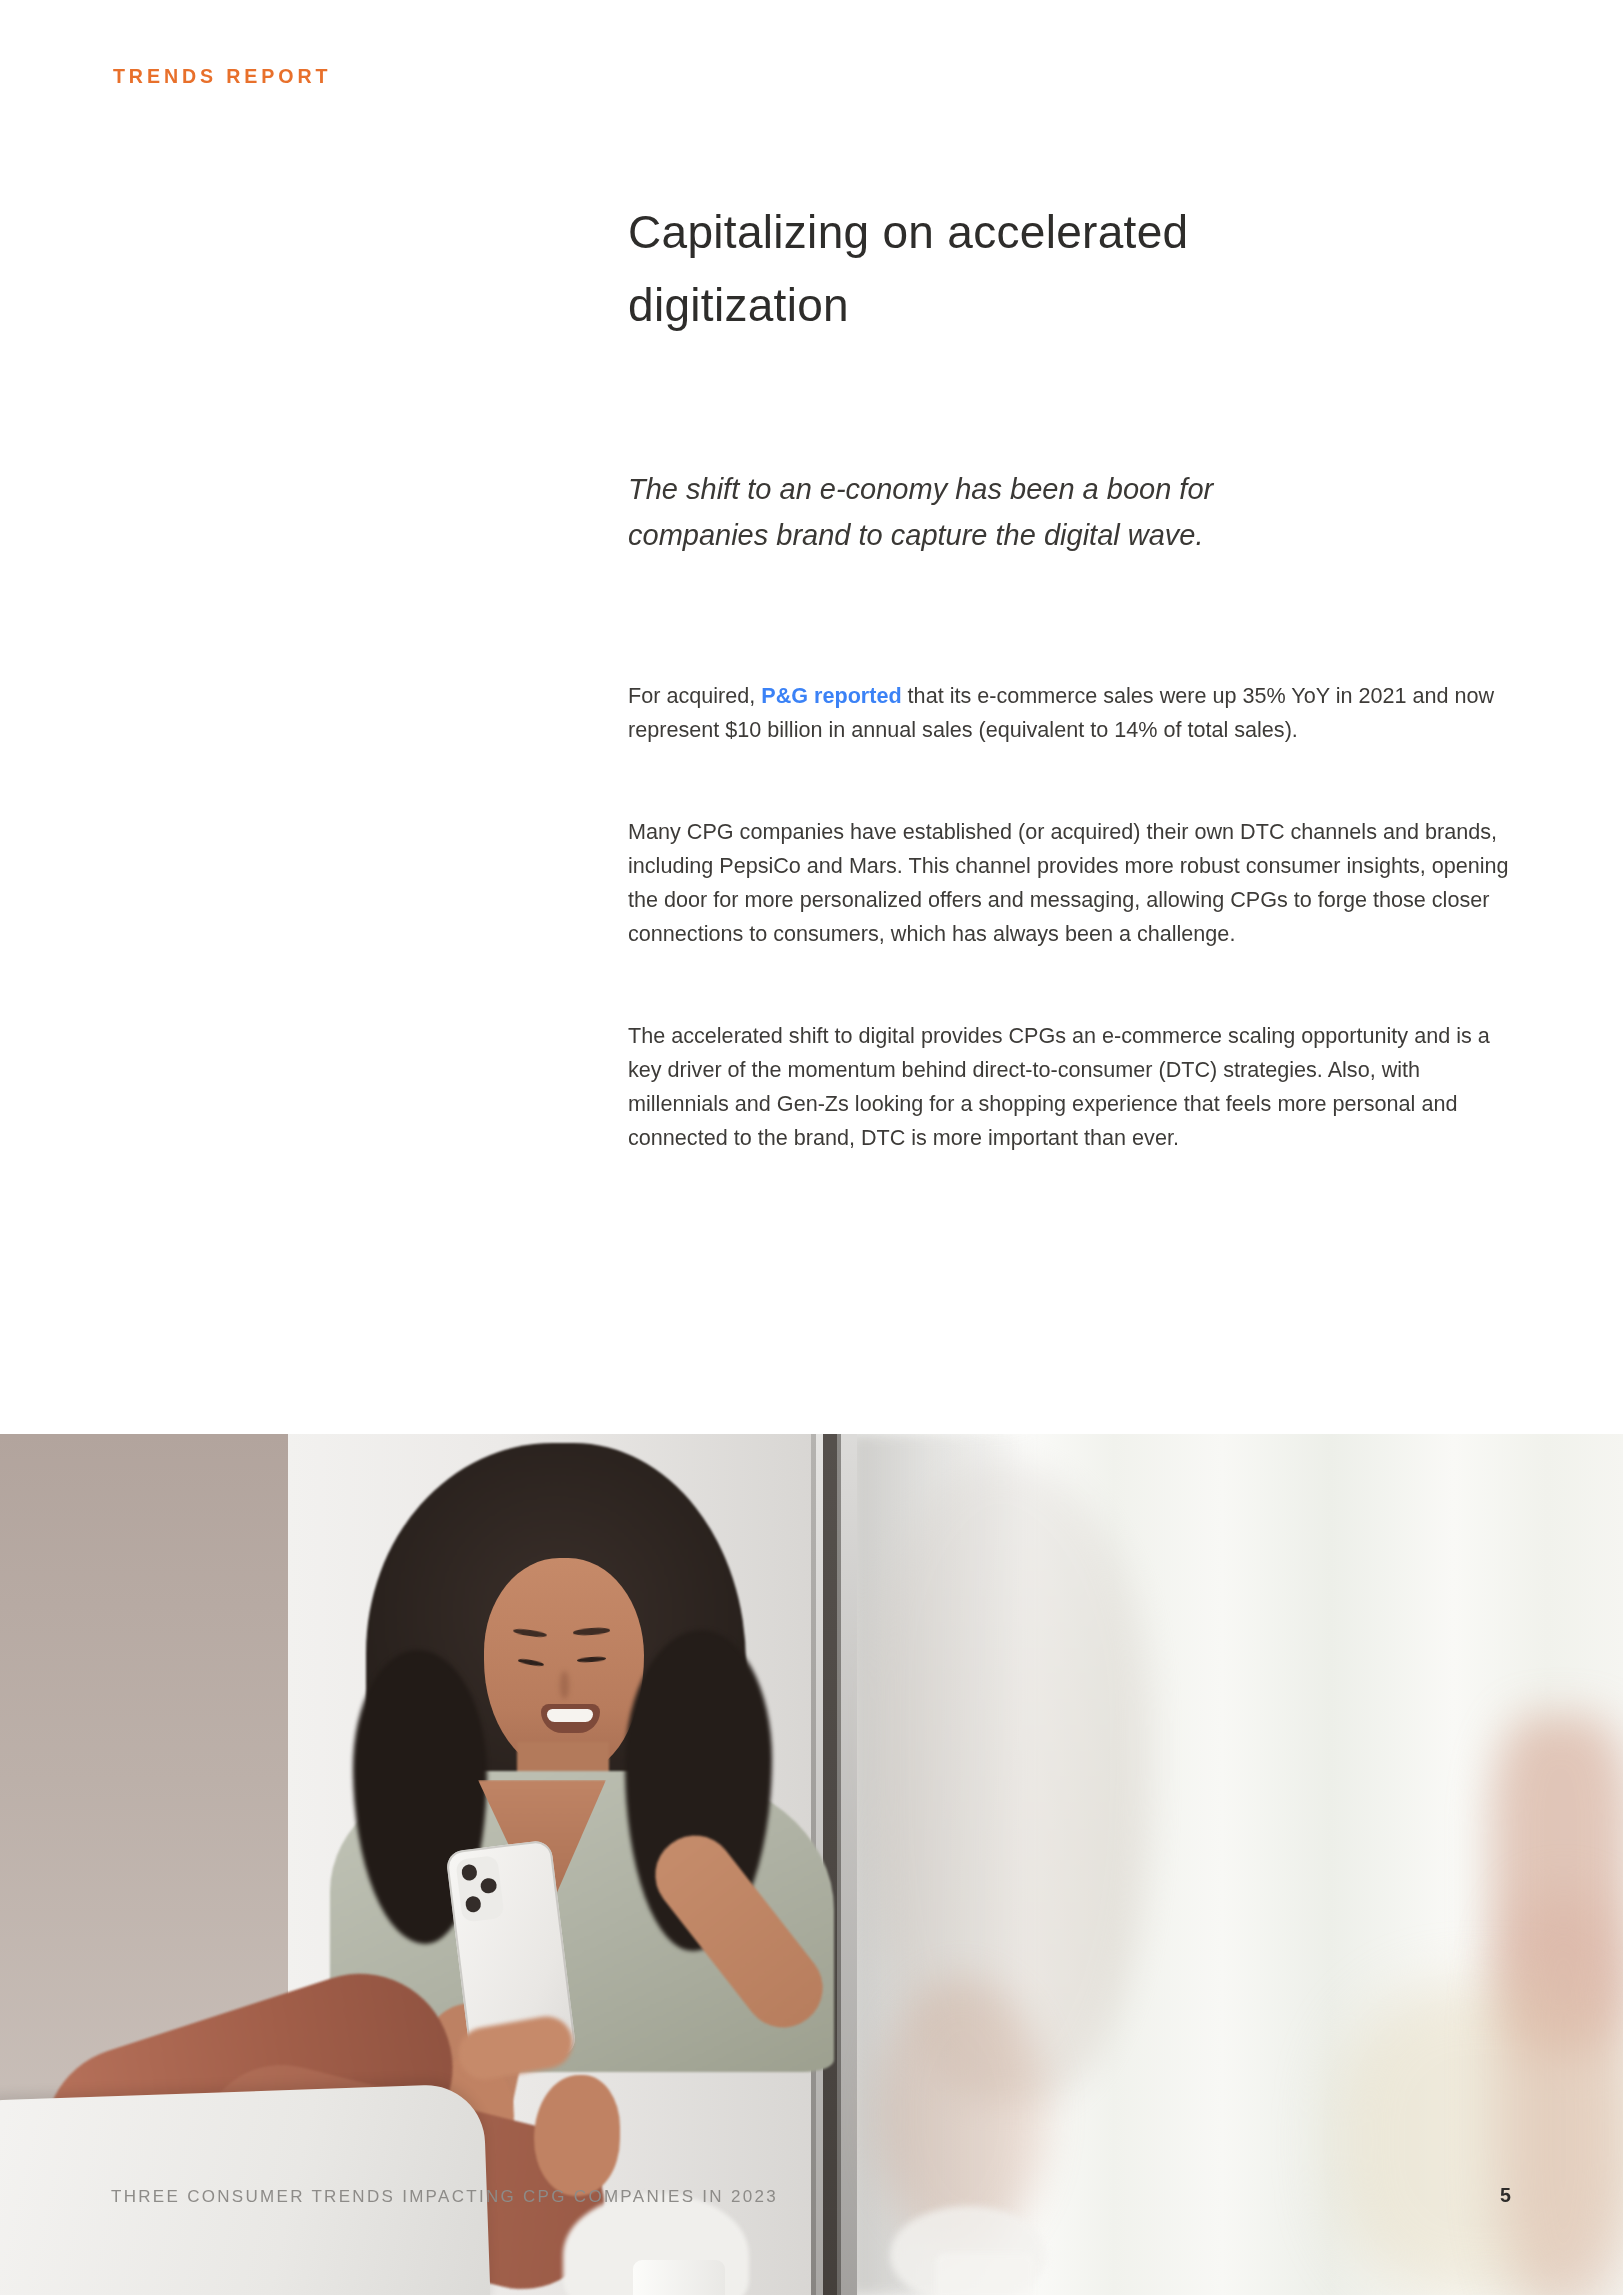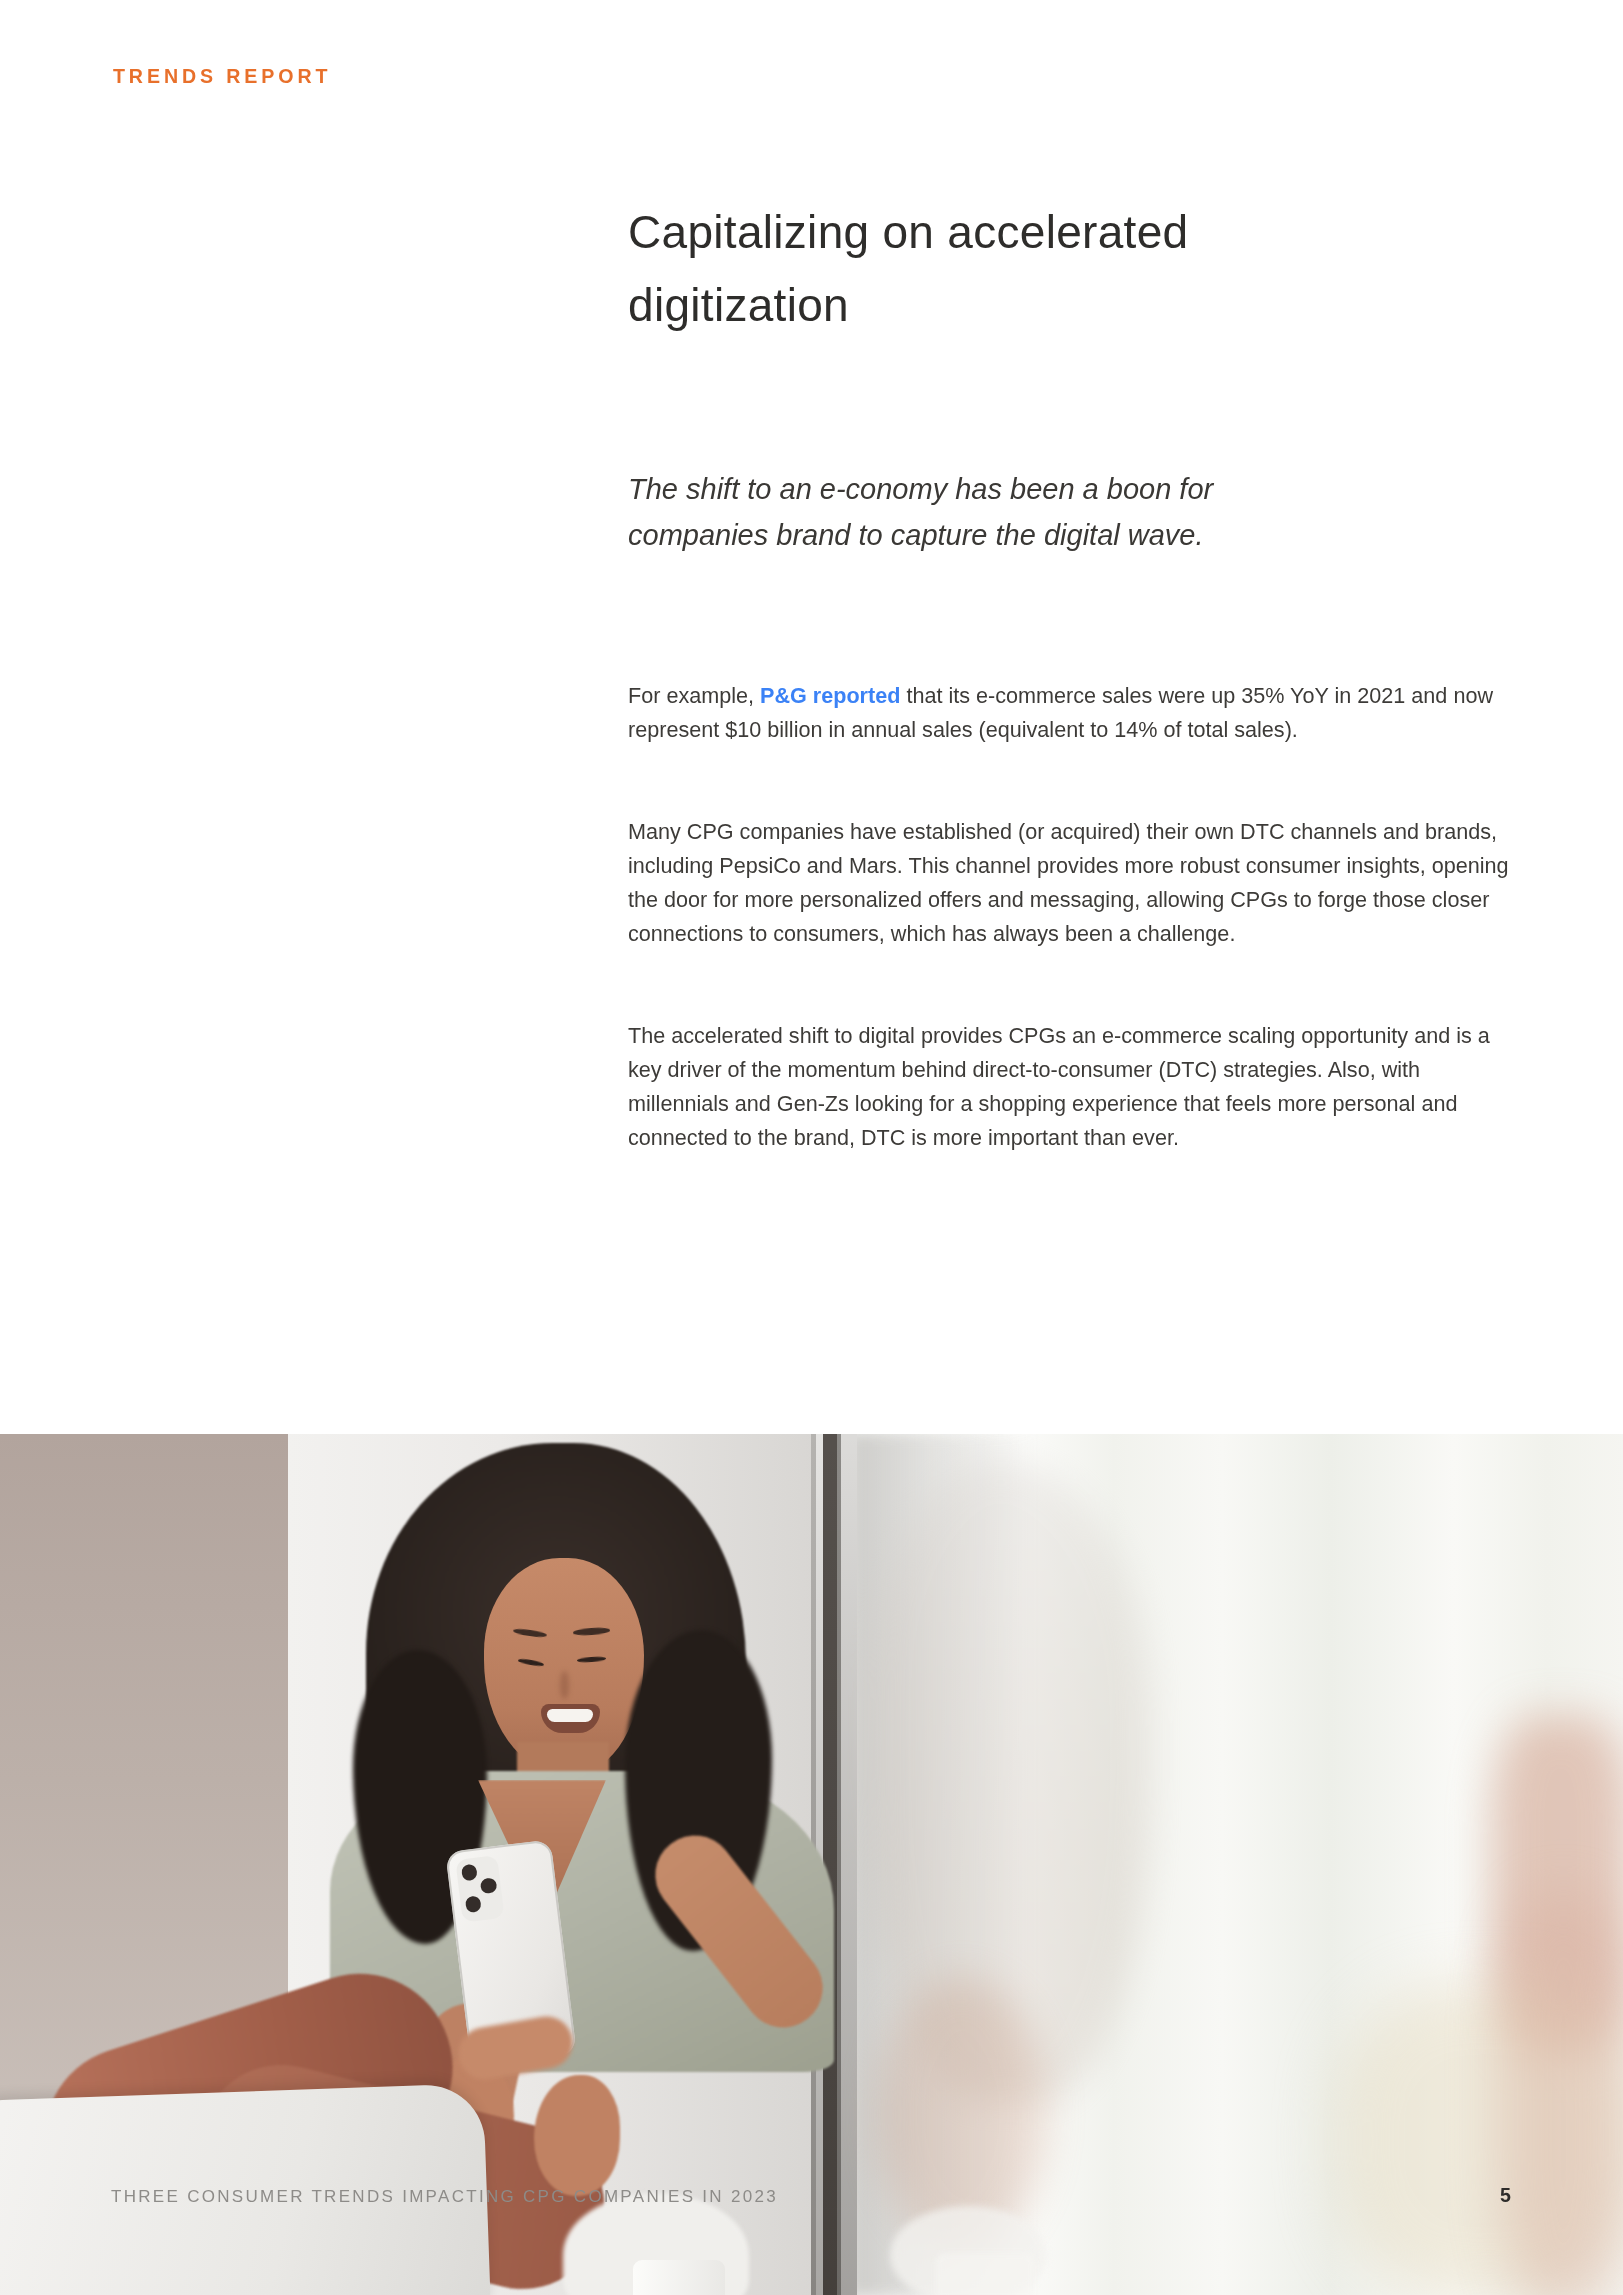--- a/index.html
+++ b/index.html
@@ -264,21 +264,21 @@
 <div class="page">
 
   <div class="eyebrow">TRENDS REPORT</div>
 
   <div class="article">
     <h1>Capitalizing on accelerated digitization</h1>
 
     <p class="lede">The shift to an e-conomy has been a boon for companies brand to capture the digital wave.</p>
 
     <div class="body-copy">
-      <p><span>For example, </span><a class="inline-link">P&amp;G reported</a><span> that its e-commerce sales were up 35% YoY in 2021 and now represent $10 billion in annual sales (equivalent to 14% of total sales).</span></p>
+      <p><span>For acquired, </span><a class="inline-link">P&amp;G reported</a><span> that its e-commerce sales were up 35% YoY in 2021 and now represent $10 billion in annual sales (equivalent to 14% of total sales).</span></p>
 
       <p>Many CPG companies have established (or acquired) their own DTC channels and brands, including PepsiCo and Mars. This channel provides more robust consumer insights, opening the door for more personalized offers and messaging, allowing CPGs to forge those closer connections to consumers, which has always been a challenge.</p>
 
       <p>The accelerated shift to digital provides CPGs an e-commerce scaling opportunity and is a key driver of the momentum behind direct-to-consumer (DTC) strategies.  Also, with millennials and Gen-Zs looking for a shopping experience that feels more personal and connected to the brand, DTC is more important than ever.</p>
     </div>
   </div>
 
   <div class="photo" role="img" aria-label="Smiling young woman with dark curly hair in a sage t-shirt and terracotta pants, sitting cross-legged on a windowsill using a white smartphone beside a bright window; a white laptop and cup sit in the foreground">
     <div class="abs ph-wall"></div>
     <div class="abs ph-jamb"></div>

